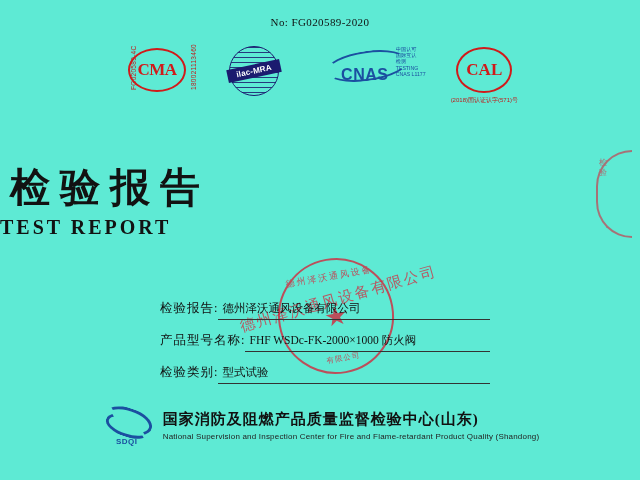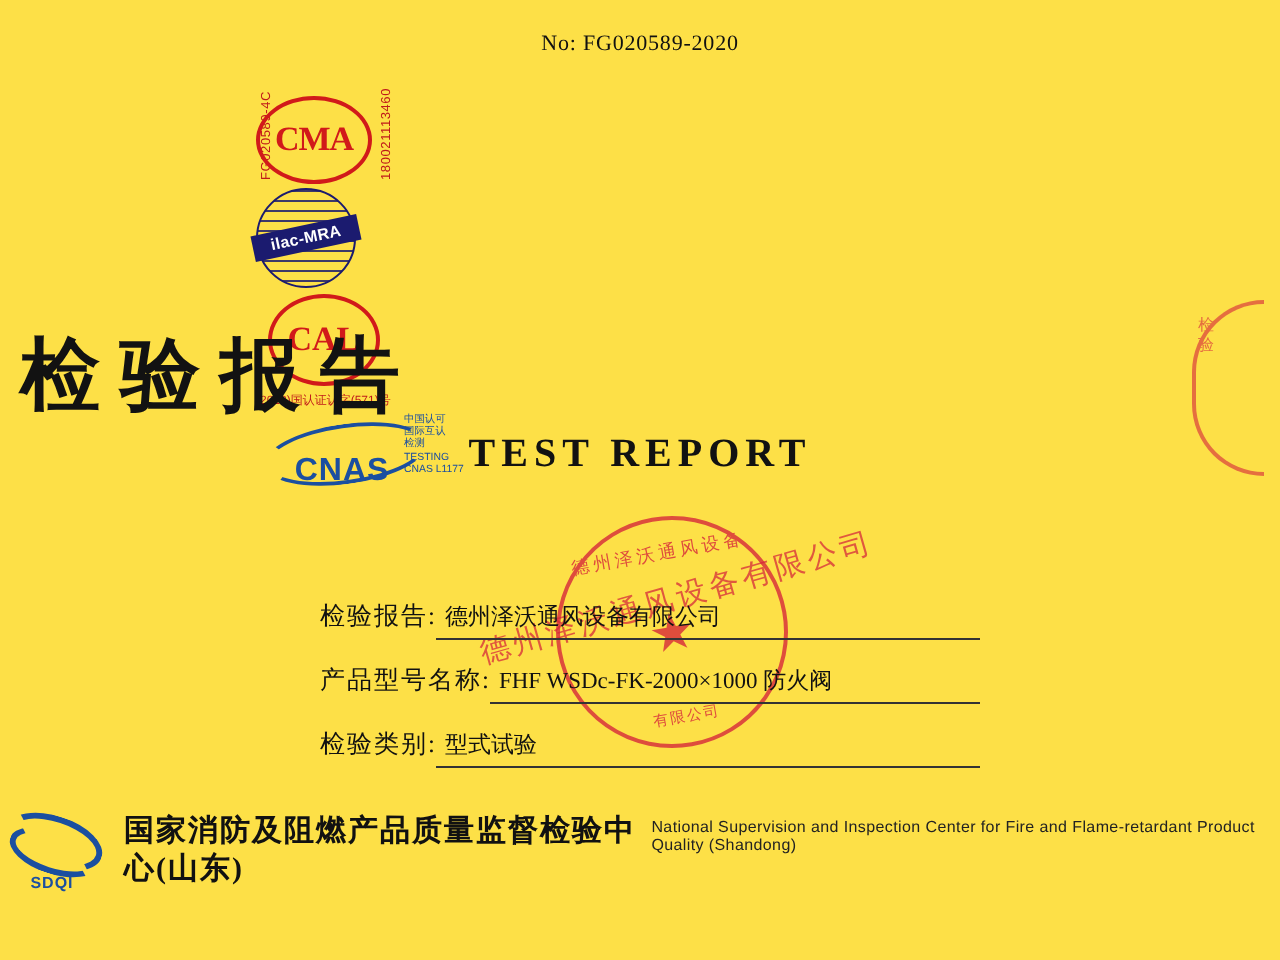--- a/index.html
+++ b/index.html
@@ -13,21 +13,21 @@
     overflow: hidden;
     font-family: "Liberation Sans", sans-serif;
     color: #1a1a1a;
     position: relative;
   }
 
   .page {
     position: relative;
     width: 640px;
     height: 480px;
-    background: #fde047;
+    background: #5eead4;
   }
 
   
   .report-no {
     position: absolute;
     top: 16px;
     left: 0;
     width: 640px;
     text-align: center;
     font-family: "Liberation Serif", serif;
@@ -42,21 +42,20 @@
   
   .logo-strip {
     position: absolute;
     top: 44px;
     left: 128px;
     width: 390px;
     height: 72px;
     display: flex;
     align-items: flex-start;
     justify-content: space-between;
-    flex-direction: column;
   }
   .logo-cell {
     position: relative;
     height: 72px;
     display: flex;
     flex-direction: column;
     align-items: center;
     justify-content: flex-start;
   }
 
@@ -223,21 +222,20 @@
     font-size: 40px;
     letter-spacing: 10px;
     color: #121212;
     text-indent: 10px;
   }
   .title-en {
     position: absolute;
     top: 216px;
     left: 0;
     width: 640px;
-    text-align: center;
     font-family: "Liberation Serif", serif;
     font-weight: bold;
     font-size: 20px;
     letter-spacing: 3px;
     color: #121212;
   }
 
   
   .fields {
     position: absolute;
@@ -401,21 +399,21 @@
     left: 0;
     width: 52px;
     text-align: center;
     color: #1b4fa0;
     font-size: 8px;
     font-weight: bold;
     letter-spacing: 0.5px;
   }
   .footer-text {
     display: flex;
-    flex-direction: row;
+    flex-direction: column;
     justify-content: flex-end;
   }
   .footer-cn {
     font-family: "Liberation Serif", serif;
     font-weight: bold;
     font-size: 15px;
     letter-spacing: 1px;
     color: #111;
   }
   .footer-en {
@@ -448,35 +446,35 @@
     </div>
 
     <div class="logo-cell">
       <div class="ilac">
         <div class="globe"></div>
         <div class="band">ilac-MRA</div>
       </div>
     </div>
 
     <div class="logo-cell">
+      <div class="cnas">
+        <div class="swoosh"></div>
+        <div class="word">CNAS</div>
+      </div>
+      <div class="cnas-side">中国认可<br>国际互认<br>检测<br>TESTING<br>CNAS L1177</div>
+    </div>
+
+    <div class="logo-cell">
       <div class="cal">
         <div class="ring"></div>
         <div class="txt">CAL</div>
       </div>
       <div class="cal-sub">(2018)国认证认字(571)号</div>
     </div>
 
-    <div class="logo-cell">
-      <div class="cnas">
-        <div class="swoosh"></div>
-        <div class="word">CNAS</div>
-      </div>
-      <div class="cnas-side">中国认可<br>国际互认<br>检测<br>TESTING<br>CNAS L1177</div>
-    </div>
-
   </div>
 
   <div class="title-cn">检验报告</div>
   <div class="title-en">TEST REPORT</div>
 
   <div class="stamp-round">
     <div class="arc-top">德州泽沃通风设备</div>
     <div class="star">★</div>
     <div class="arc-bottom">有限公司</div>
   </div>

